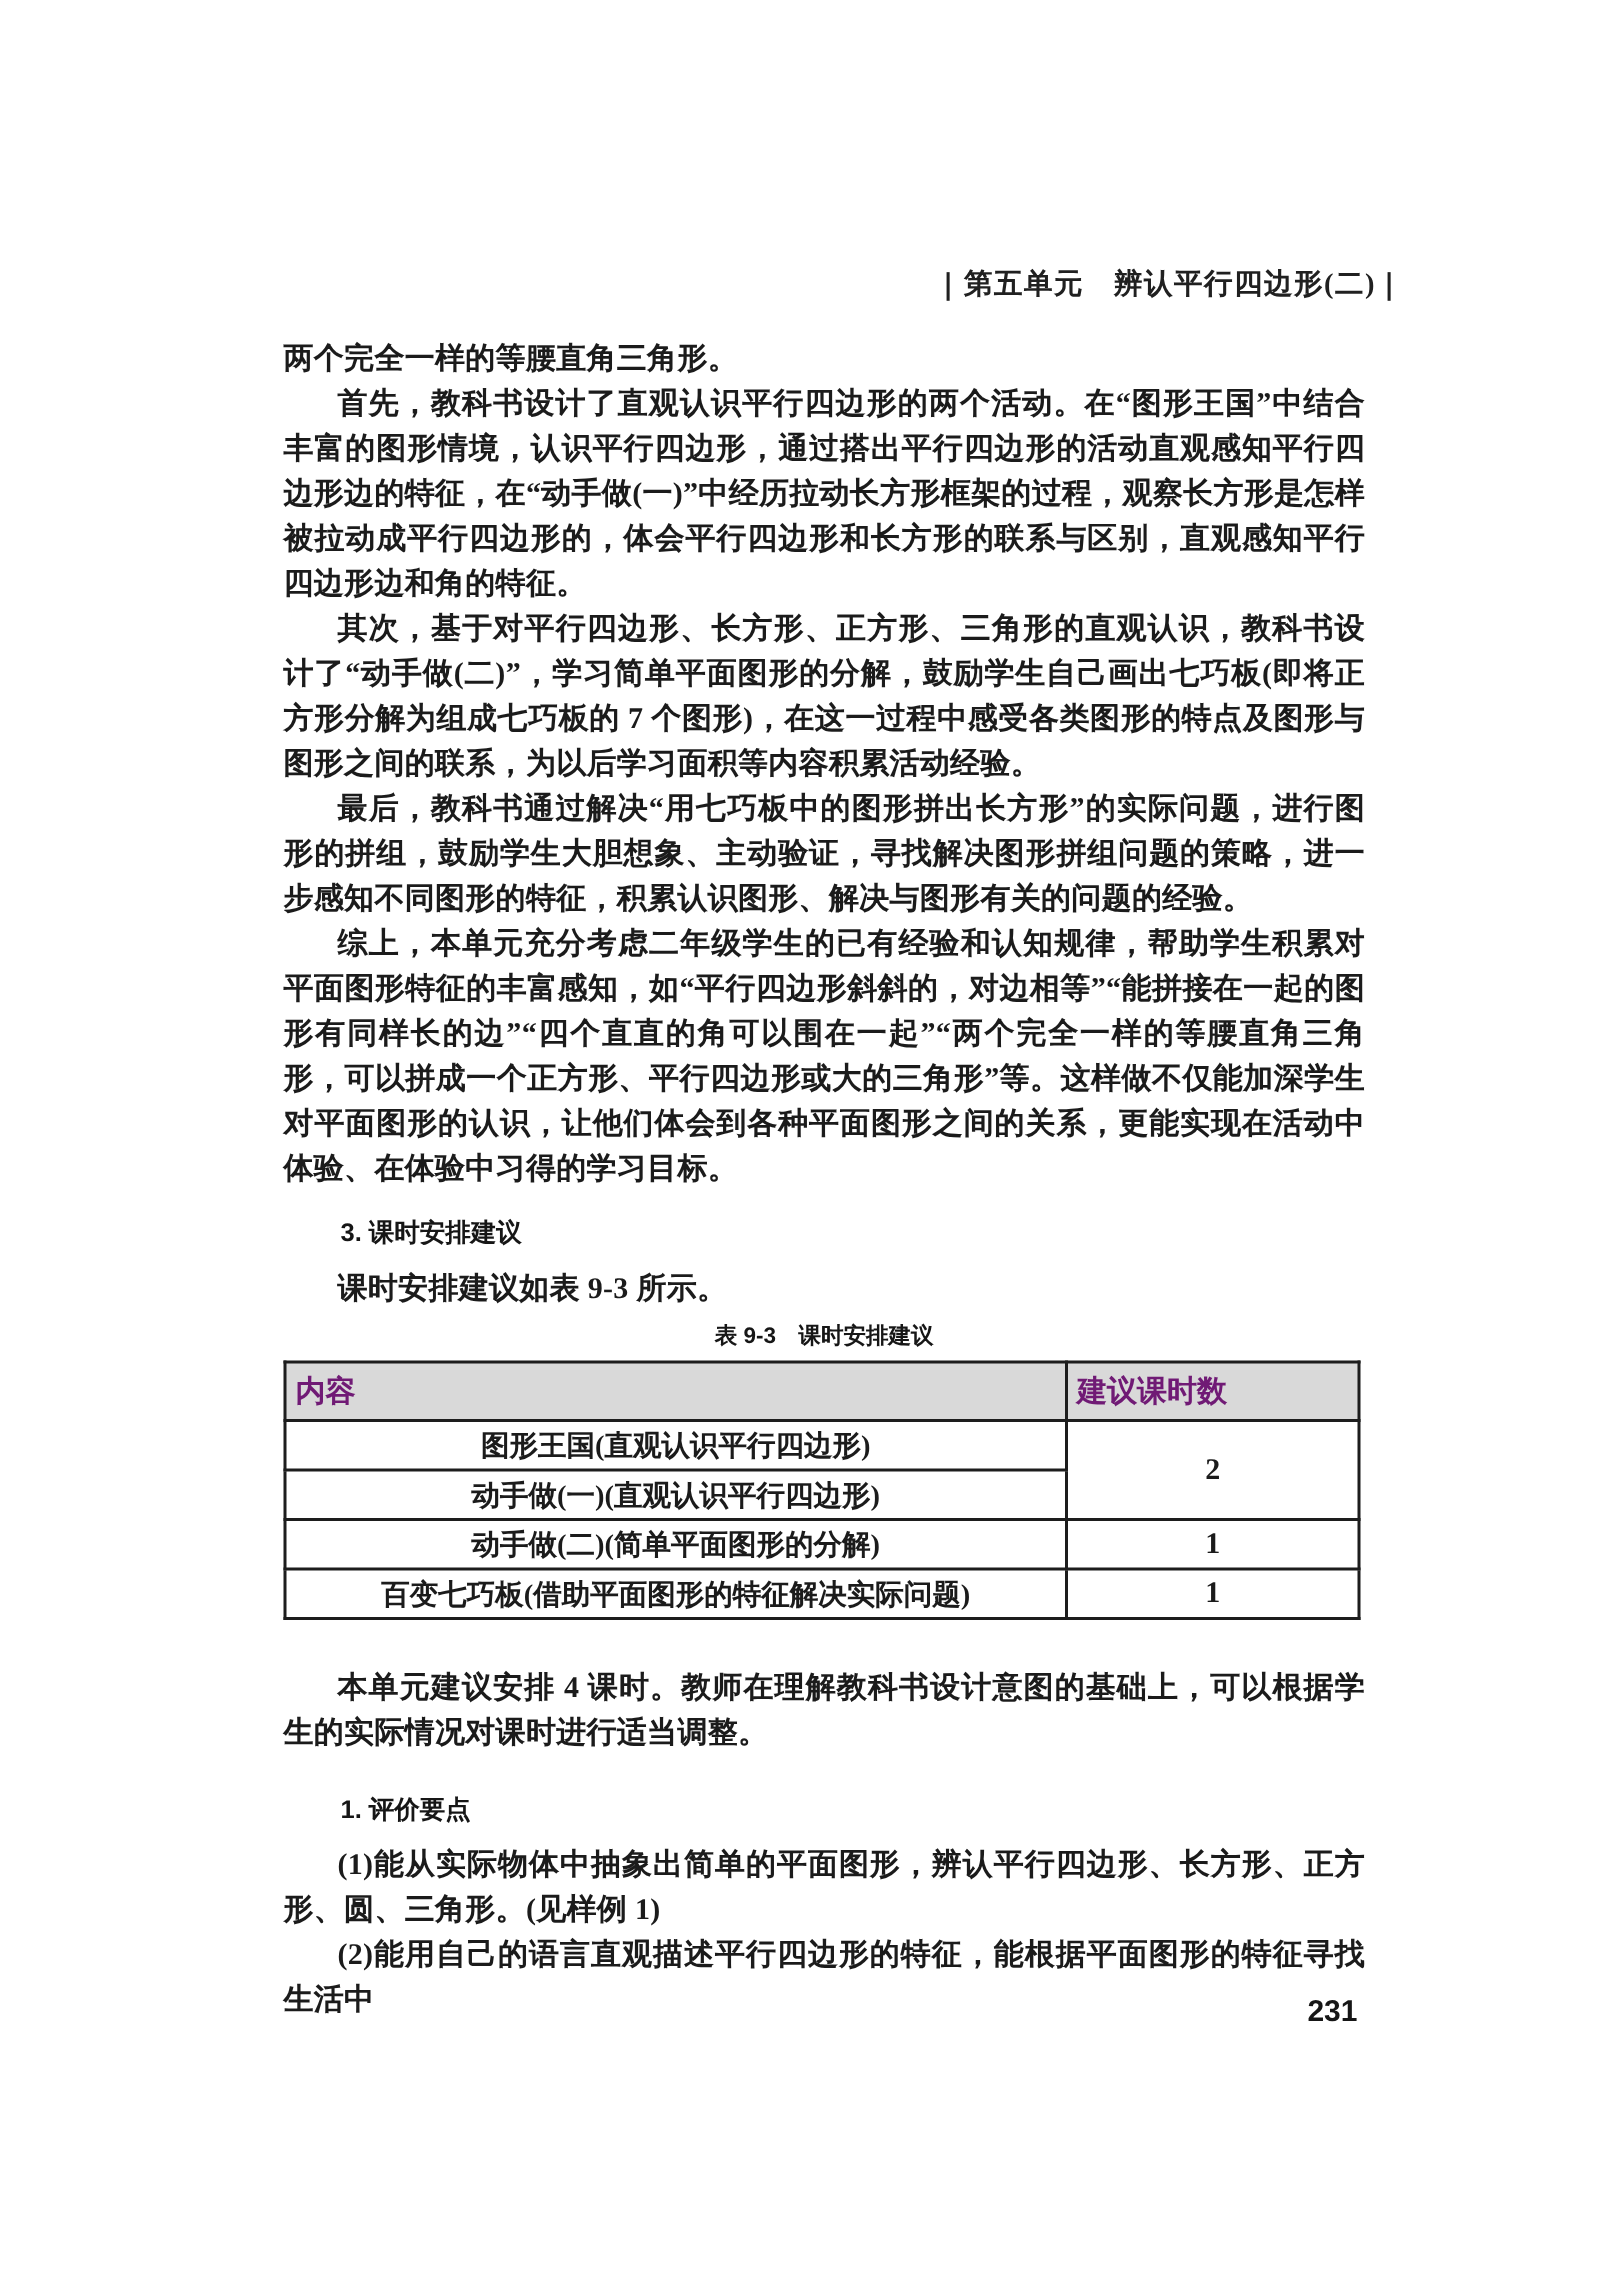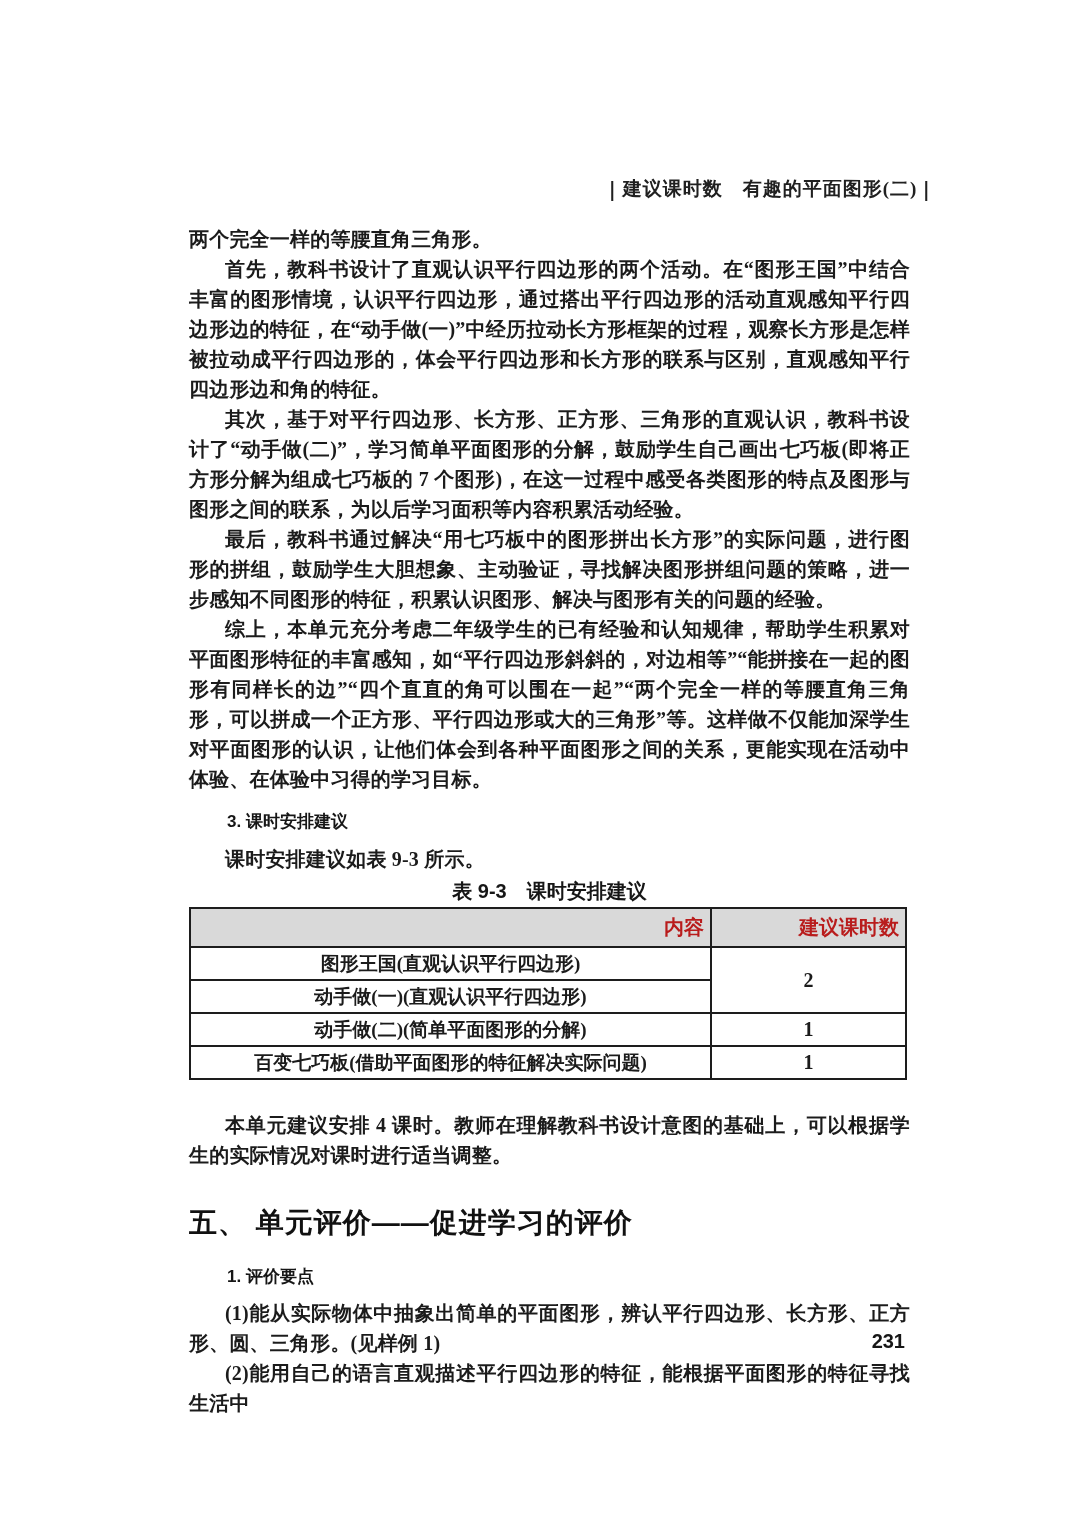--- a/index.html
+++ b/index.html
@@ -60,43 +60,43 @@
     font-size: 17px;
     line-height: 30px;
     font-weight: 700;
     color: #161616;
   }
   .intro { margin-top: 7px; }
   .table-caption {
     margin-top: 4px;
     text-align: center;
     font-family: "Liberation Sans", "DejaVu Sans", sans-serif;
-    font-size: 20px;
+    font-size: 15px;
     line-height: 26px;
     font-weight: 700;
     color: #161616;
   }
   table.hours {
     margin-top: 3px;
     width: 716px;
     border-collapse: collapse;
     table-layout: fixed;
   }
   table.hours th, table.hours td {
     border: 2px solid #1d1d1d;
     padding: 0 6px;
   }
   table.hours th {
     background: #d9d9d9;
     height: 37px;
     font-family: "Liberation Sans", "DejaVu Sans", sans-serif;
     font-size: 20px;
     font-weight: 700;
-    text-align: right;
-    color: #b91c1c;
+    text-align: left;
+    color: #701a75;
   }
   table.hours td {
     height: 31px;
     text-align: center;
     font-weight: 600;
     color: #1b1b1b;
   }
   td.cell-content { font-size: 19px; }
   td.cell-hours   { font-size: 20px; }
   .col-content { width: 521px; }
@@ -123,21 +123,21 @@
     color: #161616;
   }
 </style>
 </head>
 <body>
 
 <div class="page">
 
   <div class="running-header">
     <span class="bar">|</span>
-    <span>建议课时数　有趣的平面图形(二)</span>
+    <span>第五单元　辨认平行四边形(二)</span>
     <span class="bar">|</span>
   </div>
 
   <div class="content">
 
     <p class="para noindent">两个完全一样的等腰直角三角形。</p>
     <p class="para">首先，教科书设计了直观认识平行四边形的两个活动。在“图形王国”中结合丰富的图形情境，认识平行四边形，通过搭出平行四边形的活动直观感知平行四边形边的特征，在“动手做(一)”中经历拉动长方形框架的过程，观察长方形是怎样被拉动成平行四边形的，体会平行四边形和长方形的联系与区别，直观感知平行四边形边和角的特征。</p>
     <p class="para">其次，基于对平行四边形、长方形、正方形、三角形的直观认识，教科书设计了“动手做(二)”，学习简单平面图形的分解，鼓励学生自己画出七巧板(即将正方形分解为组成七巧板的 7 个图形)，在这一过程中感受各类图形的特点及图形与图形之间的联系，为以后学习面积等内容积累活动经验。</p>
     <p class="para">最后，教科书通过解决“用七巧板中的图形拼出长方形”的实际问题，进行图形的拼组，鼓励学生大胆想象、主动验证，寻找解决图形拼组问题的策略，进一步感知不同图形的特征，积累认识图形、解决与图形有关的问题的经验。</p>
     <p class="para">综上，本单元充分考虑二年级学生的已有经验和认知规律，帮助学生积累对平面图形特征的丰富感知，如“平行四边形斜斜的，对边相等”“能拼接在一起的图形有同样长的边”“四个直直的角可以围在一起”“两个完全一样的等腰直角三角形，可以拼成一个正方形、平行四边形或大的三角形”等。这样做不仅能加深学生对平面图形的认识，让他们体会到各种平面图形之间的关系，更能实现在活动中体验、在体验中习得的学习目标。</p>
@@ -172,21 +172,20 @@
         </tr>
         <tr>
           <td class="cell-content">百变七巧板(借助平面图形的特征解决实际问题)</td>
           <td class="cell-hours">1</td>
         </tr>
       </tbody>
     </table>
 
     <p class="para note">本单元建议安排 4 课时。教师在理解教科书设计意图的基础上，可以根据学生的实际情况对课时进行适当调整。</p>
 
-    <div class="h2">五、 单元评价——促进学习的评价</div>
     <div class="h3 h3b">1. 评价要点</div>
 
     <p class="para eval-p1">(1)能从实际物体中抽象出简单的平面图形，辨认平行四边形、长方形、正方形、圆、三角形。(见样例 1)</p>
     <p class="para">(2)能用自己的语言直观描述平行四边形的特征，能根据平面图形的特征寻找生活中</p>
 
   </div>
 
   <div class="page-number">231</div>
 
 </div>

